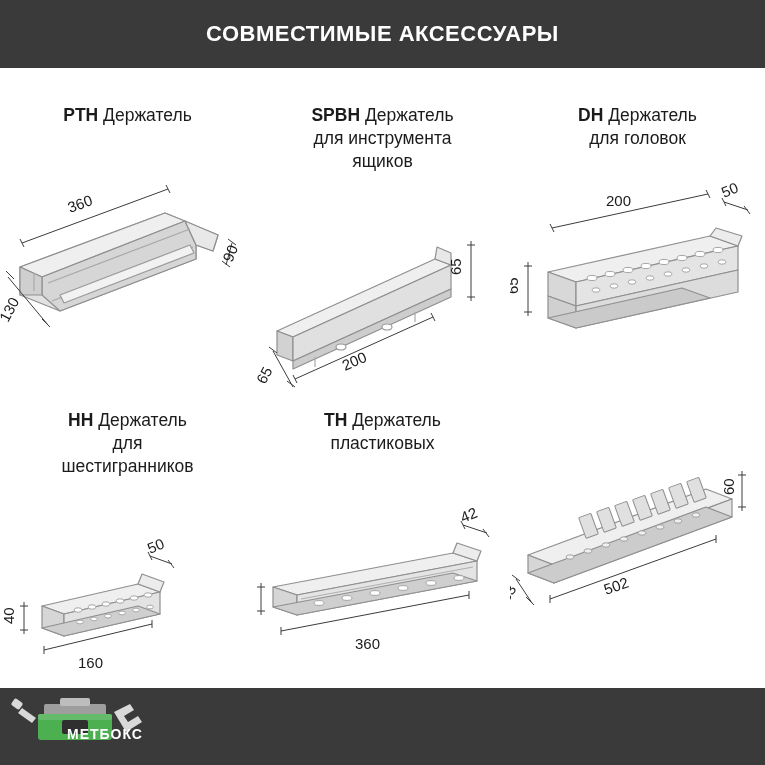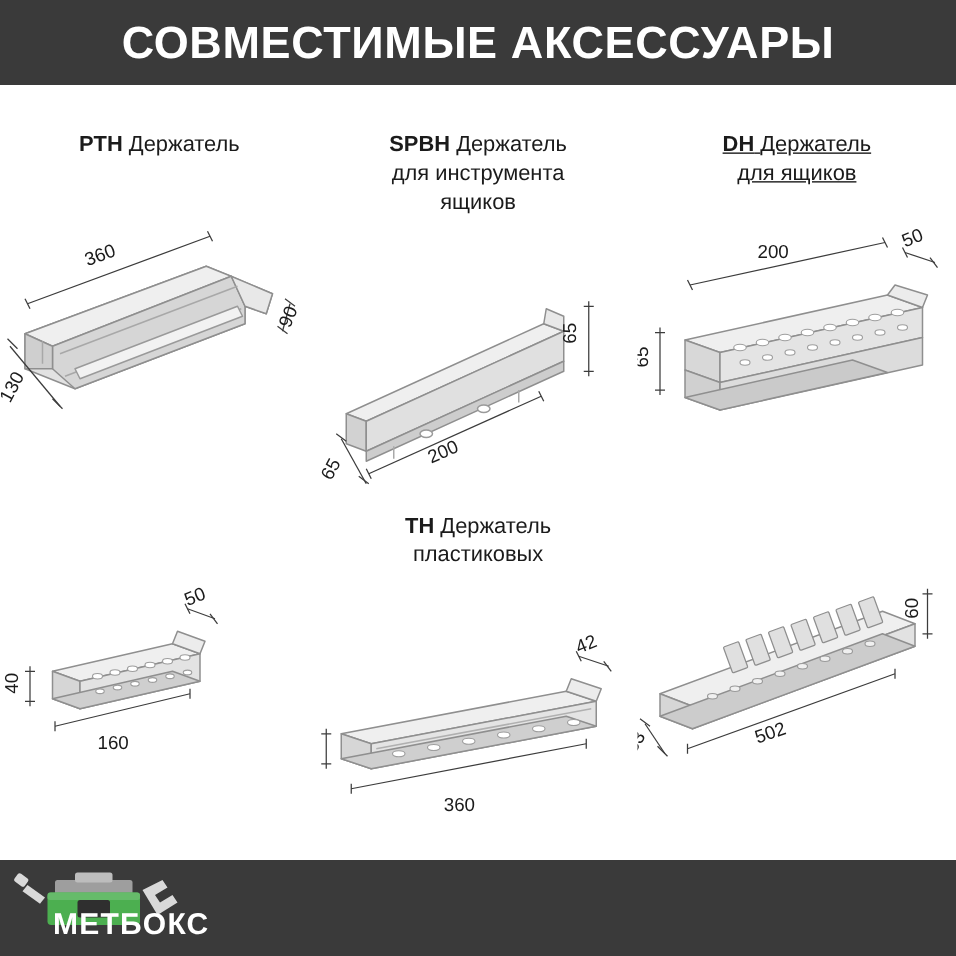--- a/index.html
+++ b/index.html
@@ -27,21 +27,21 @@
     top: 0;
     width: 765px;
     height: 68px;
     background: #3a3a3a;
     display: flex;
     align-items: center;
     justify-content: center;
   }
   .header-title {
     color: #ffffff;
-    font-size: 36px;
+    font-size: 22px;
     font-weight: bold;
     letter-spacing: 0.5px;
     text-align: center;
   }
 
   
   .grid {
     position: absolute;
     left: 0;
     top: 64px;
@@ -72,21 +72,21 @@
   }
   .art svg {
     display: block;
   }
 
   
   .r1 { top: 40px; }
   .r2 { top: 345px; }
   .c1 { left: 0px; }
   .c2 { left: 255px; }
-  .c3 { left: 510px; text-decoration: underline; }
+  .c3 { left: 510px; }
 
   
   .footer {
     position: absolute;
     left: 0;
     top: 688px;
     width: 765px;
     height: 77px;
     background: #3a3a3a;
   }
@@ -97,21 +97,21 @@
     width: 170px;
     height: 62px;
   }
   .logo-text {
     position: absolute;
     left: 10px;
     top: 30px;
     width: 170px;
     text-align: center;
     color: #ffffff;
-    font-size: 24px;
+    font-size: 14px;
     font-weight: bold;
     letter-spacing: 1px;
   }
 </style>
 </head>
 <body>
 
 <div class="page">
 
   <div class="header">
@@ -199,21 +199,21 @@
           <text x="90" y="170" transform="rotate(-24 90 170)" font-family="Liberation Sans, sans-serif" font-size="15" fill="#1b1b1b">200</text>
           <text x="10" y="184" transform="rotate(-62 10 184)" font-family="Liberation Sans, sans-serif" font-size="15" fill="#1b1b1b">65</text>
         </svg>
       </div>
     </div>
 
     <div class="cell r1 c3">
       <div class="cell-title">
         <b>DH</b>
         <span>Держатель</span><br>
-        <span>для ящиков</span>
+        <span>для головок</span>
       </div>
       <div class="art">
         <svg width="255" height="190" viewBox="0 0 255 190">
           <g stroke="#8c8c8c" stroke-width="1.2" fill="none" stroke-linejoin="round">
 
             <polygon points="38,94 200,58 228,68 66,104" fill="#efefef" stroke="#8f8f8f"></polygon>
             <polygon points="38,94 66,104 66,128 38,118" fill="#d8d8d8" stroke="#8f8f8f"></polygon>
             <polygon points="66,104 228,68 228,92 66,128" fill="#e4e4e4" stroke="#8f8f8f"></polygon>
 
             <polygon points="38,118 66,128 66,150 38,140" fill="#d0d0d0" stroke="#8f8f8f"></polygon>
@@ -253,20 +253,26 @@
             <path d="M14,134 L22,134"></path>
           </g>
           <text x="96" y="28" font-family="Liberation Sans, sans-serif" font-size="15" fill="#1b1b1b">200</text>
           <text x="214" y="20" transform="rotate(-22 214 20)" font-family="Liberation Sans, sans-serif" font-size="15" fill="#1b1b1b">50</text>
           <text x="8" y="116" transform="rotate(-90 8 116)" font-family="Liberation Sans, sans-serif" font-size="15" fill="#1b1b1b">65</text>
         </svg>
       </div>
     </div>
 
     <div class="cell r2 c1">
+      <div class="cell-title">
+        <b>HH</b>
+        <span>Держатель</span><br>
+        <span>для</span><br>
+        <span>шестигранников</span>
+      </div>
       <div class="art">
         <svg width="255" height="190" viewBox="0 0 255 190">
           <g stroke="#8c8c8c" stroke-width="1.2" fill="none" stroke-linejoin="round">
             <polygon points="42,100 138,78 160,86 64,108" fill="#efefef" stroke="#8f8f8f"></polygon>
             <polygon points="42,100 64,108 64,130 42,122" fill="#d6d6d6" stroke="#8f8f8f"></polygon>
             <polygon points="64,108 160,86 160,108 64,130" fill="#e3e3e3" stroke="#8f8f8f"></polygon>
             <polygon points="42,122 64,130 160,108 138,100" fill="#cfcfcf" stroke="#8f8f8f"></polygon>
             <polygon points="138,78 160,86 164,76 142,68" fill="#ececec" stroke="#8f8f8f"></polygon>
             <g fill="#ffffff" stroke="#9e9e9e" stroke-width="0.9">
               <ellipse cx="78" cy="104" rx="4" ry="2.2"></ellipse>

